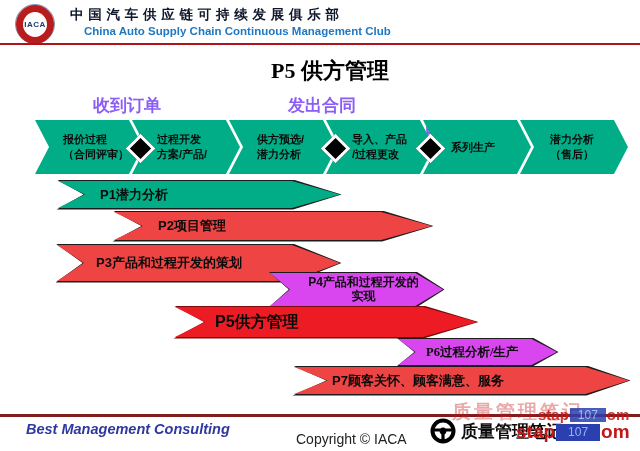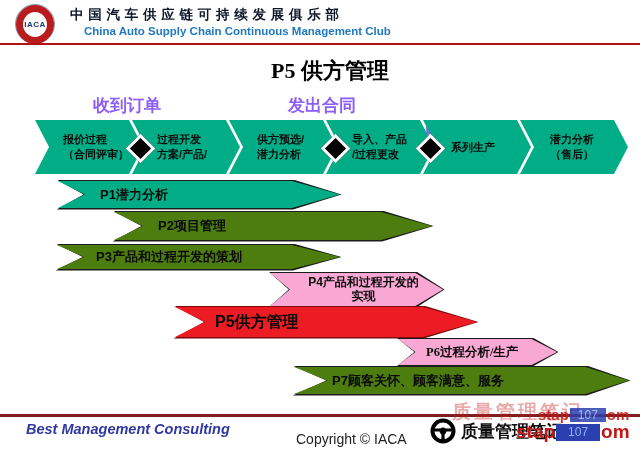--- a/index.html
+++ b/index.html
@@ -27,22 +27,22 @@
     display:flex;flex-direction:column;justify-content:center;
     padding-left:28px;padding-right:4px;box-sizing:border-box;
     font-size:11px;font-weight:600;line-height:1.35;color:#0b0b0b;}
   .diamond{position:absolute;top:138px;width:15px;height:15px;background:#000;
     border:3px solid #fff;transform:rotate(45deg);}
   
   .pbar{position:absolute;}
   .pbar .edge{position:absolute;inset:-1.5px;background:#1c1c1c;clip-path:var(--shape);}
   .pbar .fill{position:absolute;inset:0;clip-path:var(--shape);display:flex;align-items:center;box-sizing:border-box;}
   .fill.green{background:#00AD86;}
-  .fill.yellow{background:#4d7c0f;}
-  .fill.pale{background:#f9a8d4;}
+  .fill.yellow{background:#ef4444;}
+  .fill.pale{background:#d946ef;}
   .fill.red{background:#ED1C24;}
   .plabel{font-size:13px;font-weight:bold;color:#0a0a0a;white-space:nowrap;}
   .plabel.big{font-size:16px;}
   .fill.center2{flex-direction:column;justify-content:center;line-height:1.15;}
   .fill.center2 .plabel{font-size:12px;}
   
   .rule-bottom{position:absolute;left:0;right:0;top:414px;height:2.5px;background:#7E1E1E;}
   .brand{position:absolute;left:26px;top:421px;font-size:14.5px;font-style:italic;font-weight:600;color:#2F38A0;white-space:nowrap;}
   .copy{position:absolute;left:296px;top:431px;font-size:14px;color:#222;}
   .qm-logo{position:absolute;left:430px;top:418px;}
@@ -115,21 +115,21 @@
     </div>
   </div>
 
   <div class="pbar" style="left:114px;top:212px;width:318px;height:28px;--shape:polygon(0% 0%,84% 0%,100% 50%,84% 100%,0% 100%,9% 50%);">
     <i class="edge"></i>
     <div class="fill yellow" style="padding-left:44px;">
       <span class="plabel">P2项目管理</span>
     </div>
   </div>
 
-  <div class="pbar" style="left:57px;top:245px;width:283px;height:24px;--shape:polygon(0% 0%,83% 0%,100% 50%,83% 100%,0% 100%,9.5% 50%);">
+  <div class="pbar" style="left:57px;top:245px;width:283px;height:36px;--shape:polygon(0% 0%,83% 0%,100% 50%,83% 100%,0% 100%,9.5% 50%);">
     <i class="edge"></i>
     <div class="fill yellow" style="padding-left:39px;">
       <span class="plabel">P3产品和过程开发的策划</span>
     </div>
   </div>
 
   <div class="pbar" style="left:270px;top:273px;width:173px;height:33px;--shape:polygon(0% 0%,84% 0%,100% 50%,84% 100%,0% 100%,11.5% 50%);">
     <i class="edge"></i>
     <div class="fill pale center2" style="padding-left:14px;">
       <span class="plabel">P4产品和过程开发的</span>

